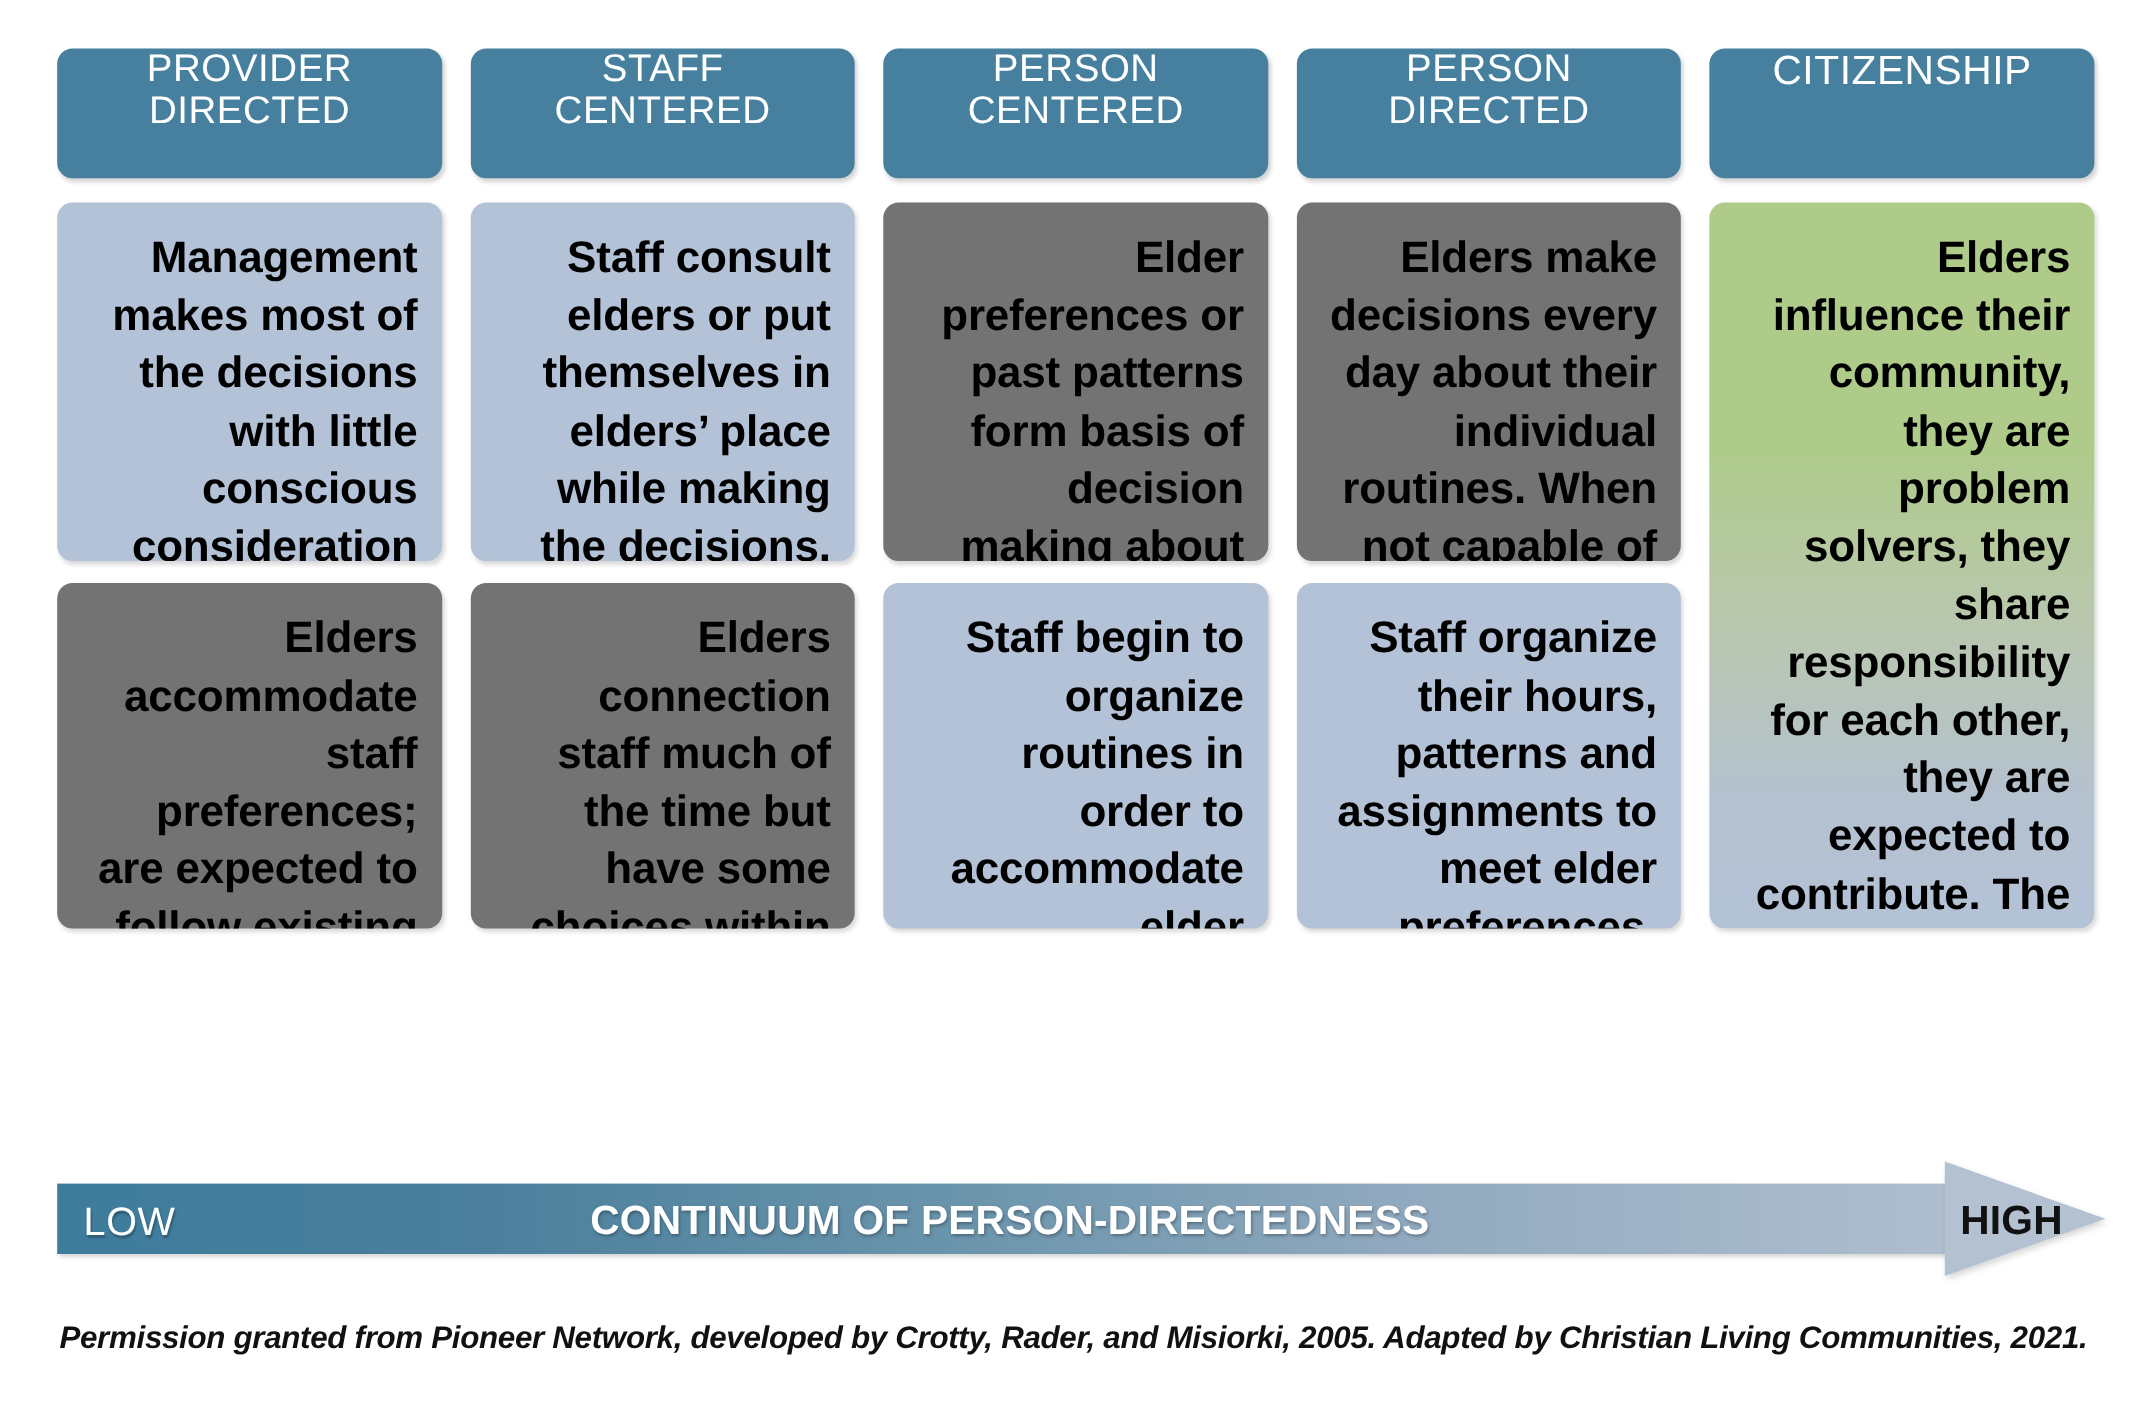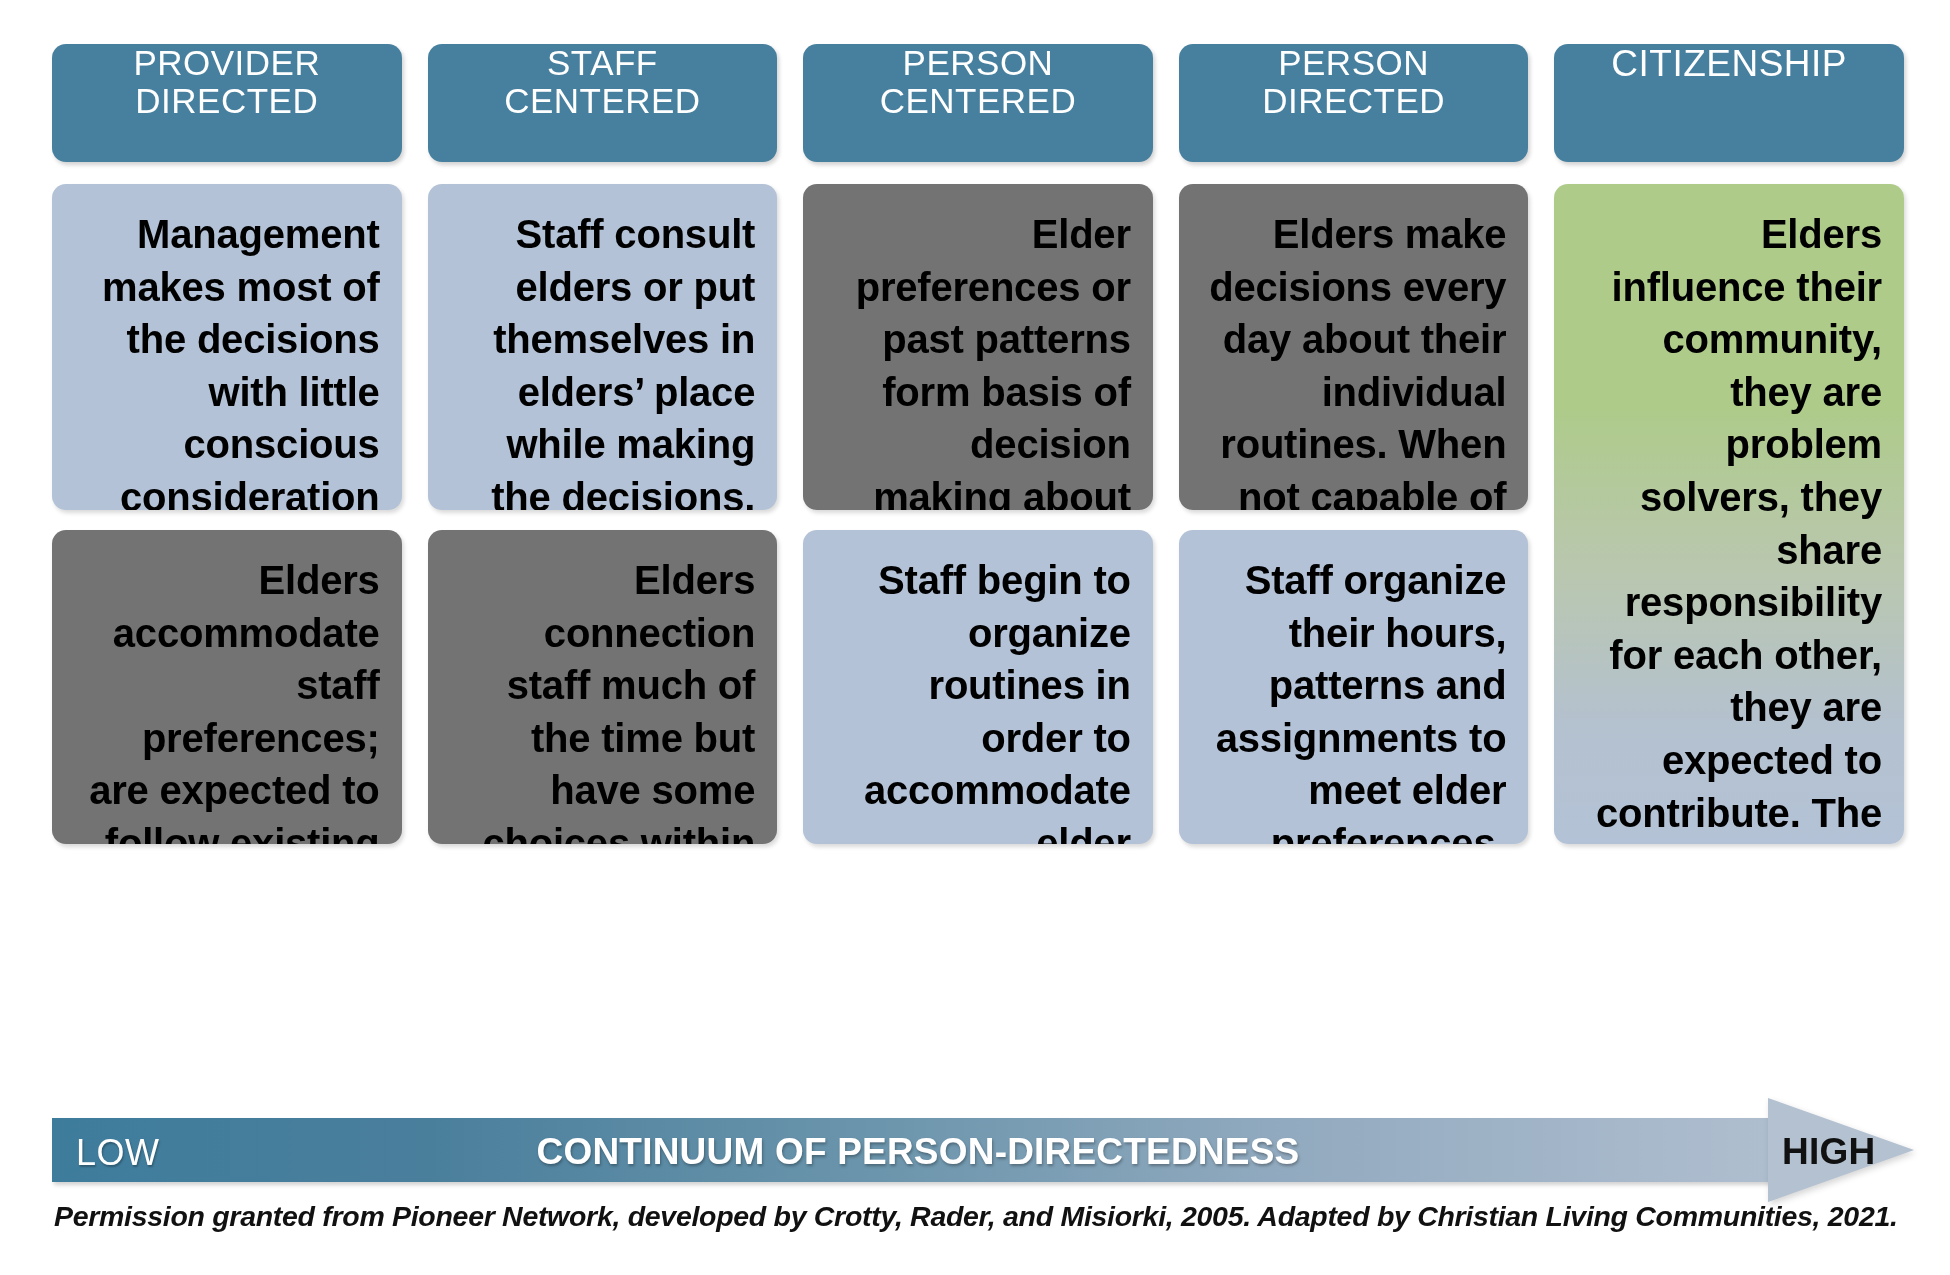--- a/index.html
+++ b/index.html
@@ -74,21 +74,21 @@
   .card.green { background: #737373; }
   .card.grad  { background: linear-gradient(to bottom, #AECB8A 0%, #AECB8A 34%, #B9C7AE 58%, #B4C1CF 82%, #B3C2D6 100%); }
 
   .card.r1 { height: 326px; }
   .card.r2 { height: 314px; }
   .card.tall { height: 660px; }
 
   
   .arrow-wrap {
     position: absolute;
-    left: 52px; top: 1098px;
+    left: 52px; top: 1056px;
     width: 1862px; height: 104px;
   }
   .arrow-body {
     position: absolute;
     left: 0; top: 20px;
     width: 1718px; height: 64px;
     background: linear-gradient(to right, #3E7C9C 0%, #4A7F9C 22%, #6B95AC 48%, #92AABF 72%, #AFBECF 100%);
     box-shadow: 2px 3px 4px rgba(0,0,0,0.18);
   }
   .arrow-head {

